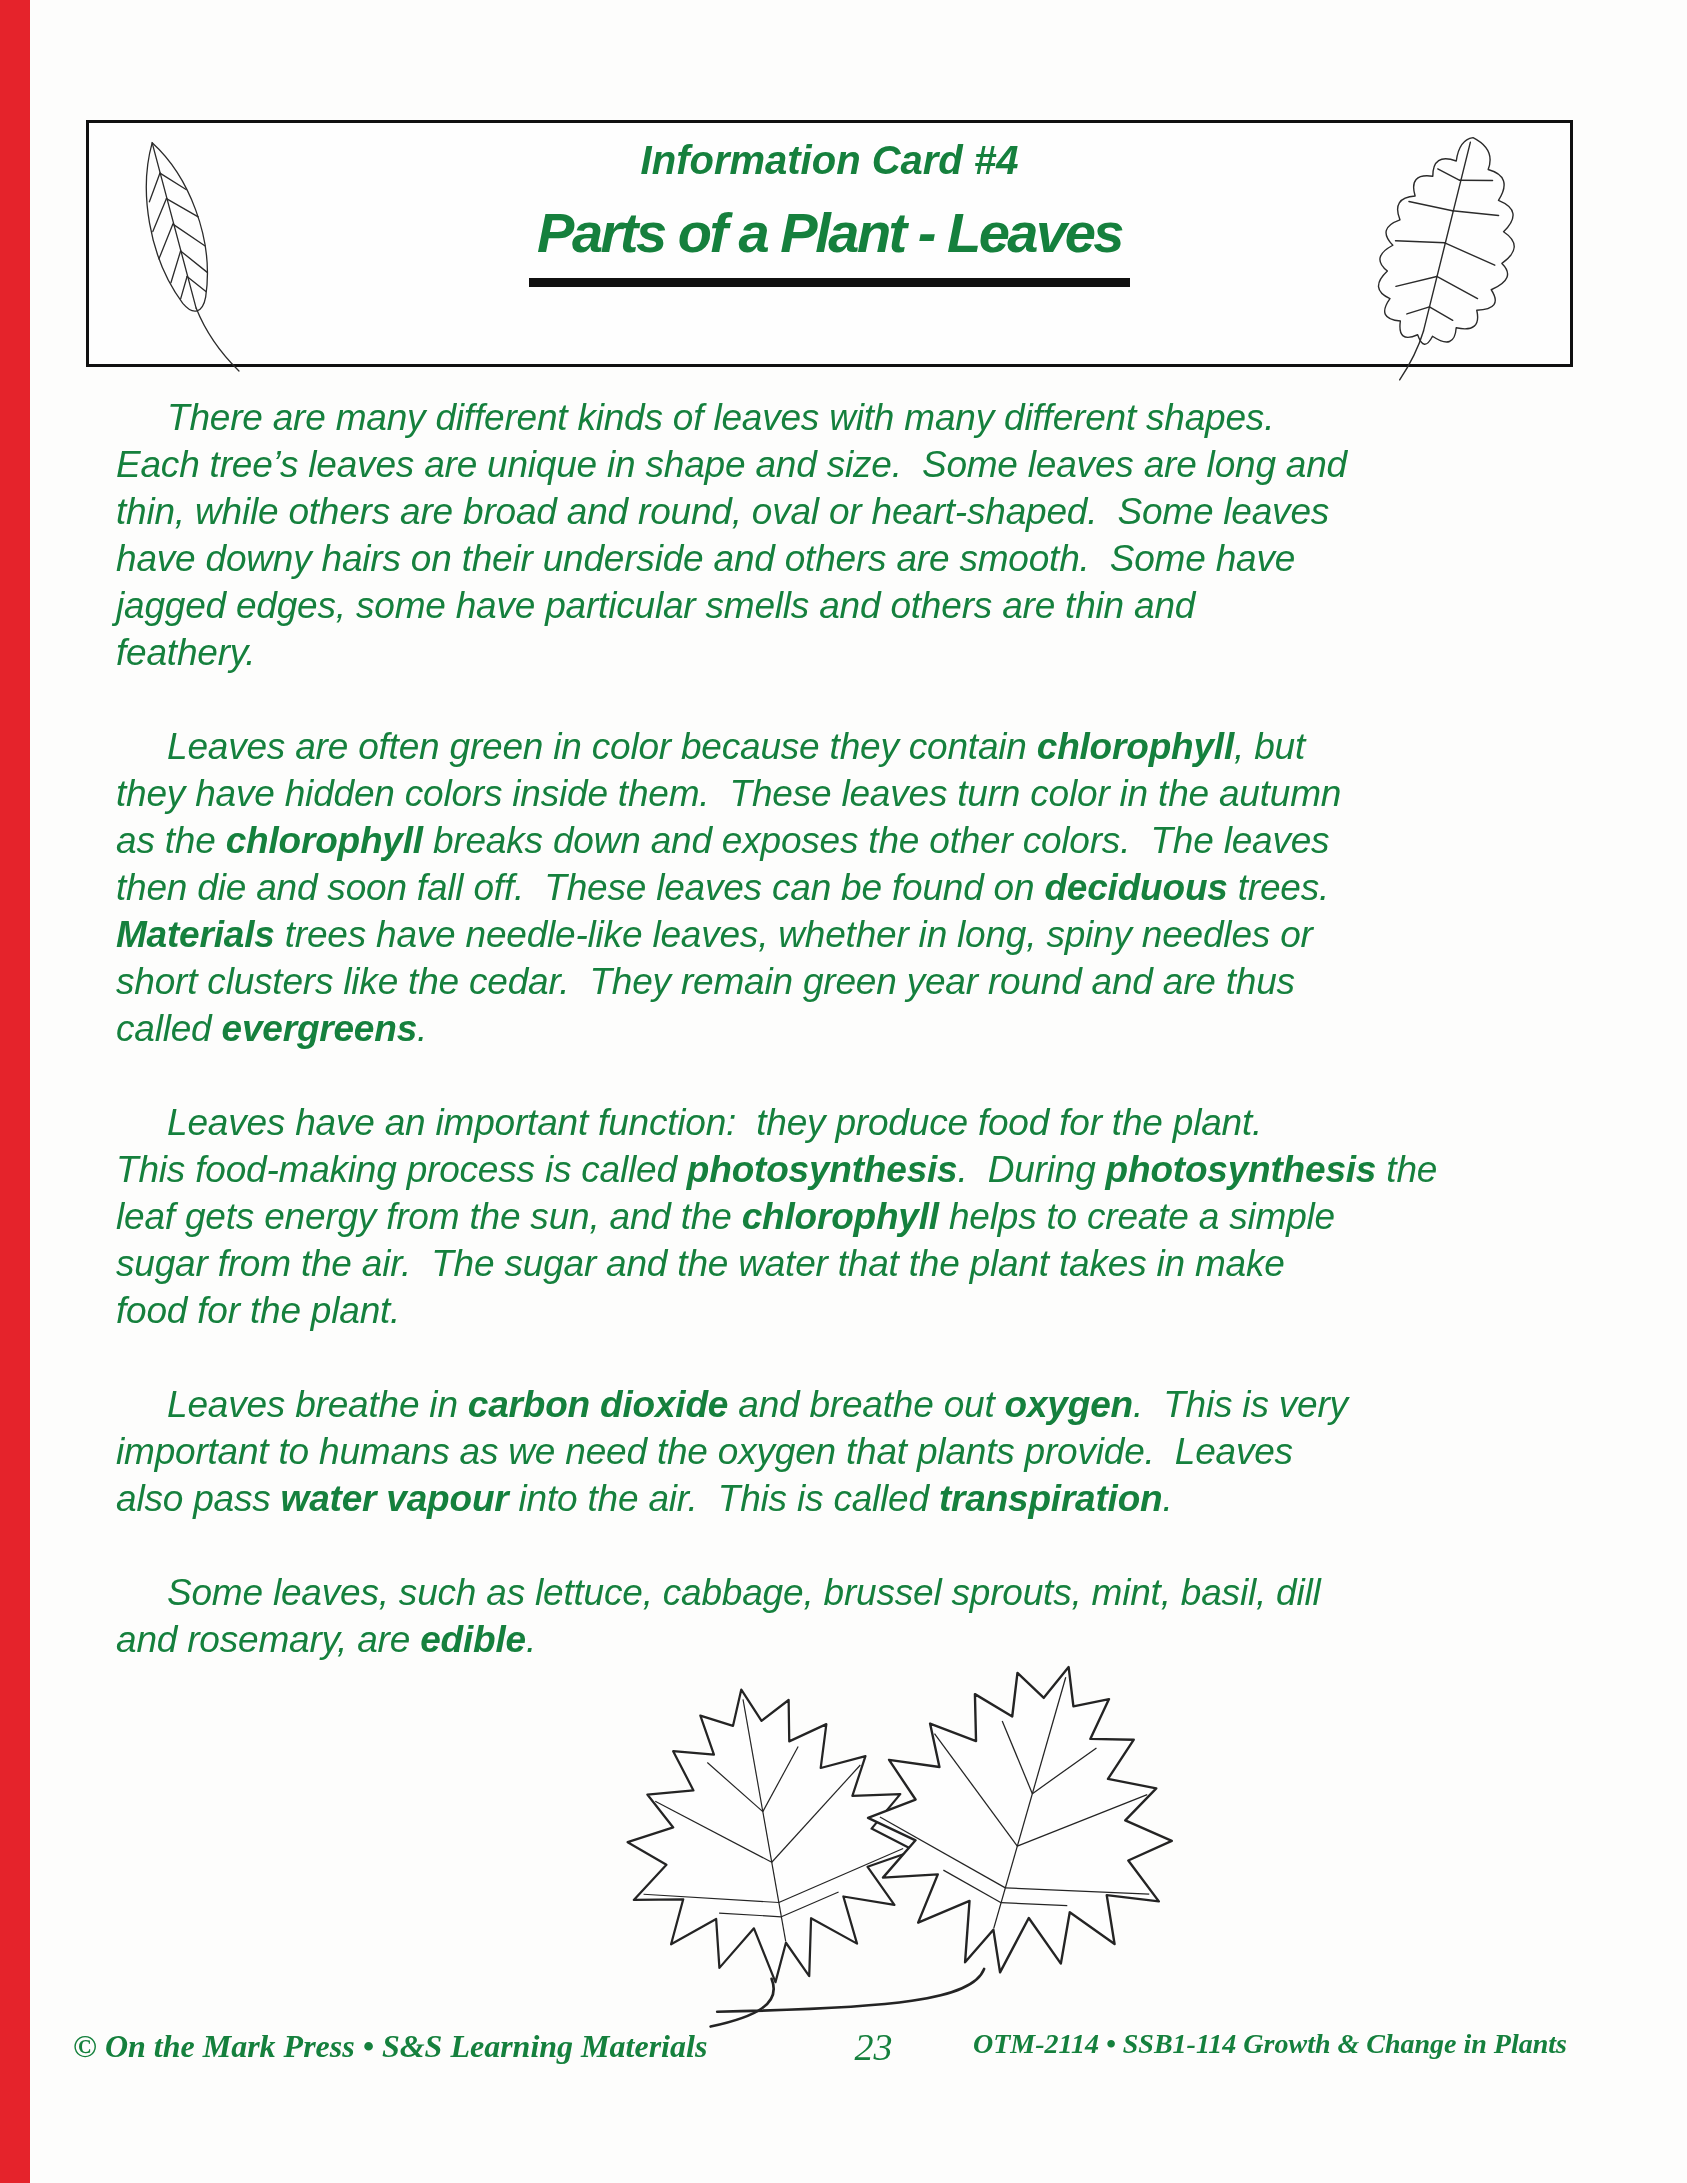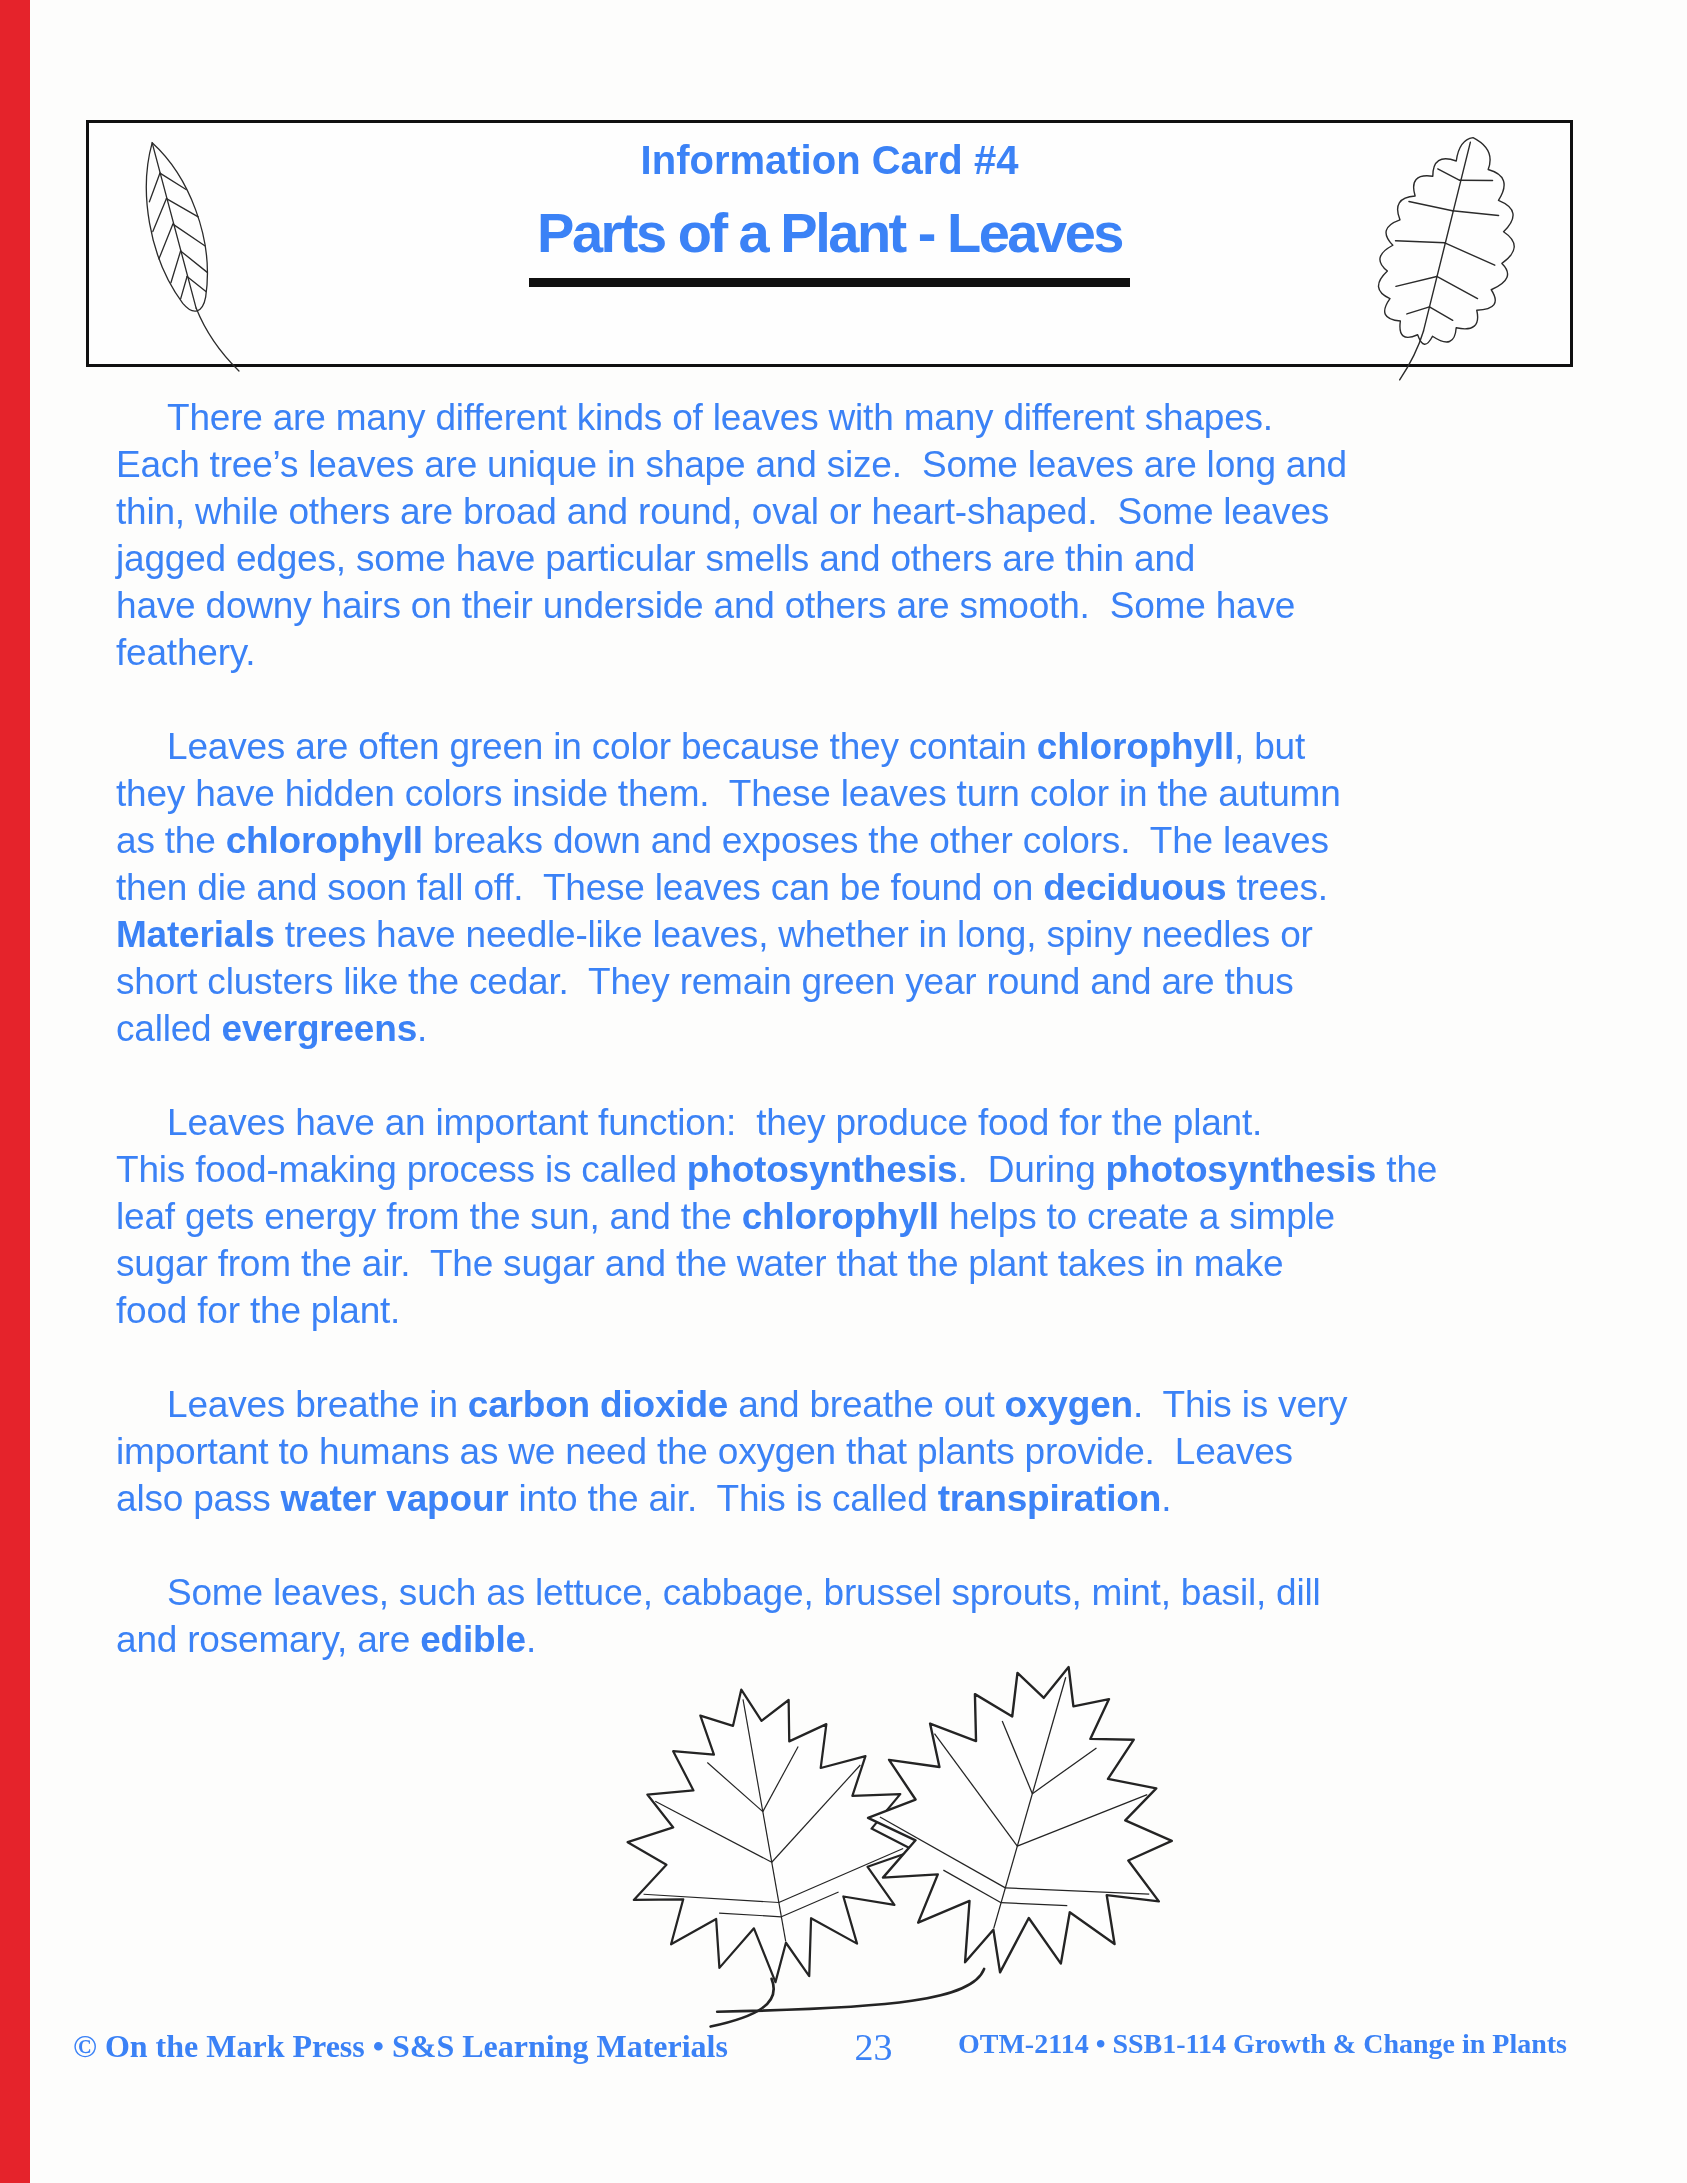--- a/index.html
+++ b/index.html
@@ -1,19 +1,20 @@
 <!DOCTYPE html>
 <html style="font-size:13px"><head>
 <meta charset="utf-8">
 <style>
   html,body{margin:0;padding:0;background:#ffffff;}
   .page{
     position:relative;width:1687px;height:2183px;overflow:hidden;
-    background:#fdfdfc;color:#3b82f6;
+    background:#fdfdfc;color:#15803d;
     font-family:"Liberation Sans",sans-serif;
+    font-style:italic;
   }
   .edge-strip{position:absolute;left:0;top:0;width:30px;height:2183px;}
   
   .header-box{
     position:absolute;left:86px;top:120px;width:1481px;height:241px;
     border:3.3px solid #101010;background:#fefefe;
   }
   .card-label{
     position:absolute;left:0;top:15px;width:100%;text-align:center;
     font-size:40px;font-weight:700;letter-spacing:0;
@@ -98,22 +99,22 @@
     <div class="title-wrap">
       <span class="main-title">Parts of a Plant - Leaves</span>
     </div>
   </div>
 
   <div class="body-text">
       <div class="para">
         <div class="line indent"><span>There are many different kinds of leaves with many different shapes.</span></div>
         <div class="line"><span>Each tree’s leaves are unique in shape and size.  Some leaves are long and</span></div>
         <div class="line"><span>thin, while others are broad and round, oval or heart-shaped.  Some leaves</span></div>
+        <div class="line"><span>have downy hairs on their underside and others are smooth.  Some have</span></div>
         <div class="line"><span>jagged edges, some have particular smells and others are thin and</span></div>
-        <div class="line"><span>have downy hairs on their underside and others are smooth.  Some have</span></div>
         <div class="line"><span>feathery.</span></div>
       </div>
       <div class="para">
         <div class="line indent"><span>Leaves are often green in color because they contain </span><span class="b">chlorophyll</span><span>, but</span></div>
         <div class="line"><span>they have hidden colors inside them.  These leaves turn color in the autumn</span></div>
         <div class="line"><span>as the </span><span class="b">chlorophyll</span><span> breaks down and exposes the other colors.  The leaves</span></div>
         <div class="line"><span>then die and soon fall off.  These leaves can be found on </span><span class="b">deciduous</span><span> trees.</span></div>
         <div class="line"><span class="b">Materials</span><span> trees have needle-like leaves, whether in long, spiny needles or</span></div>
         <div class="line"><span>short clusters like the cedar.  They remain green year round and are thus</span></div>
         <div class="line"><span>called </span><span class="b">evergreens</span><span>.</span></div>

